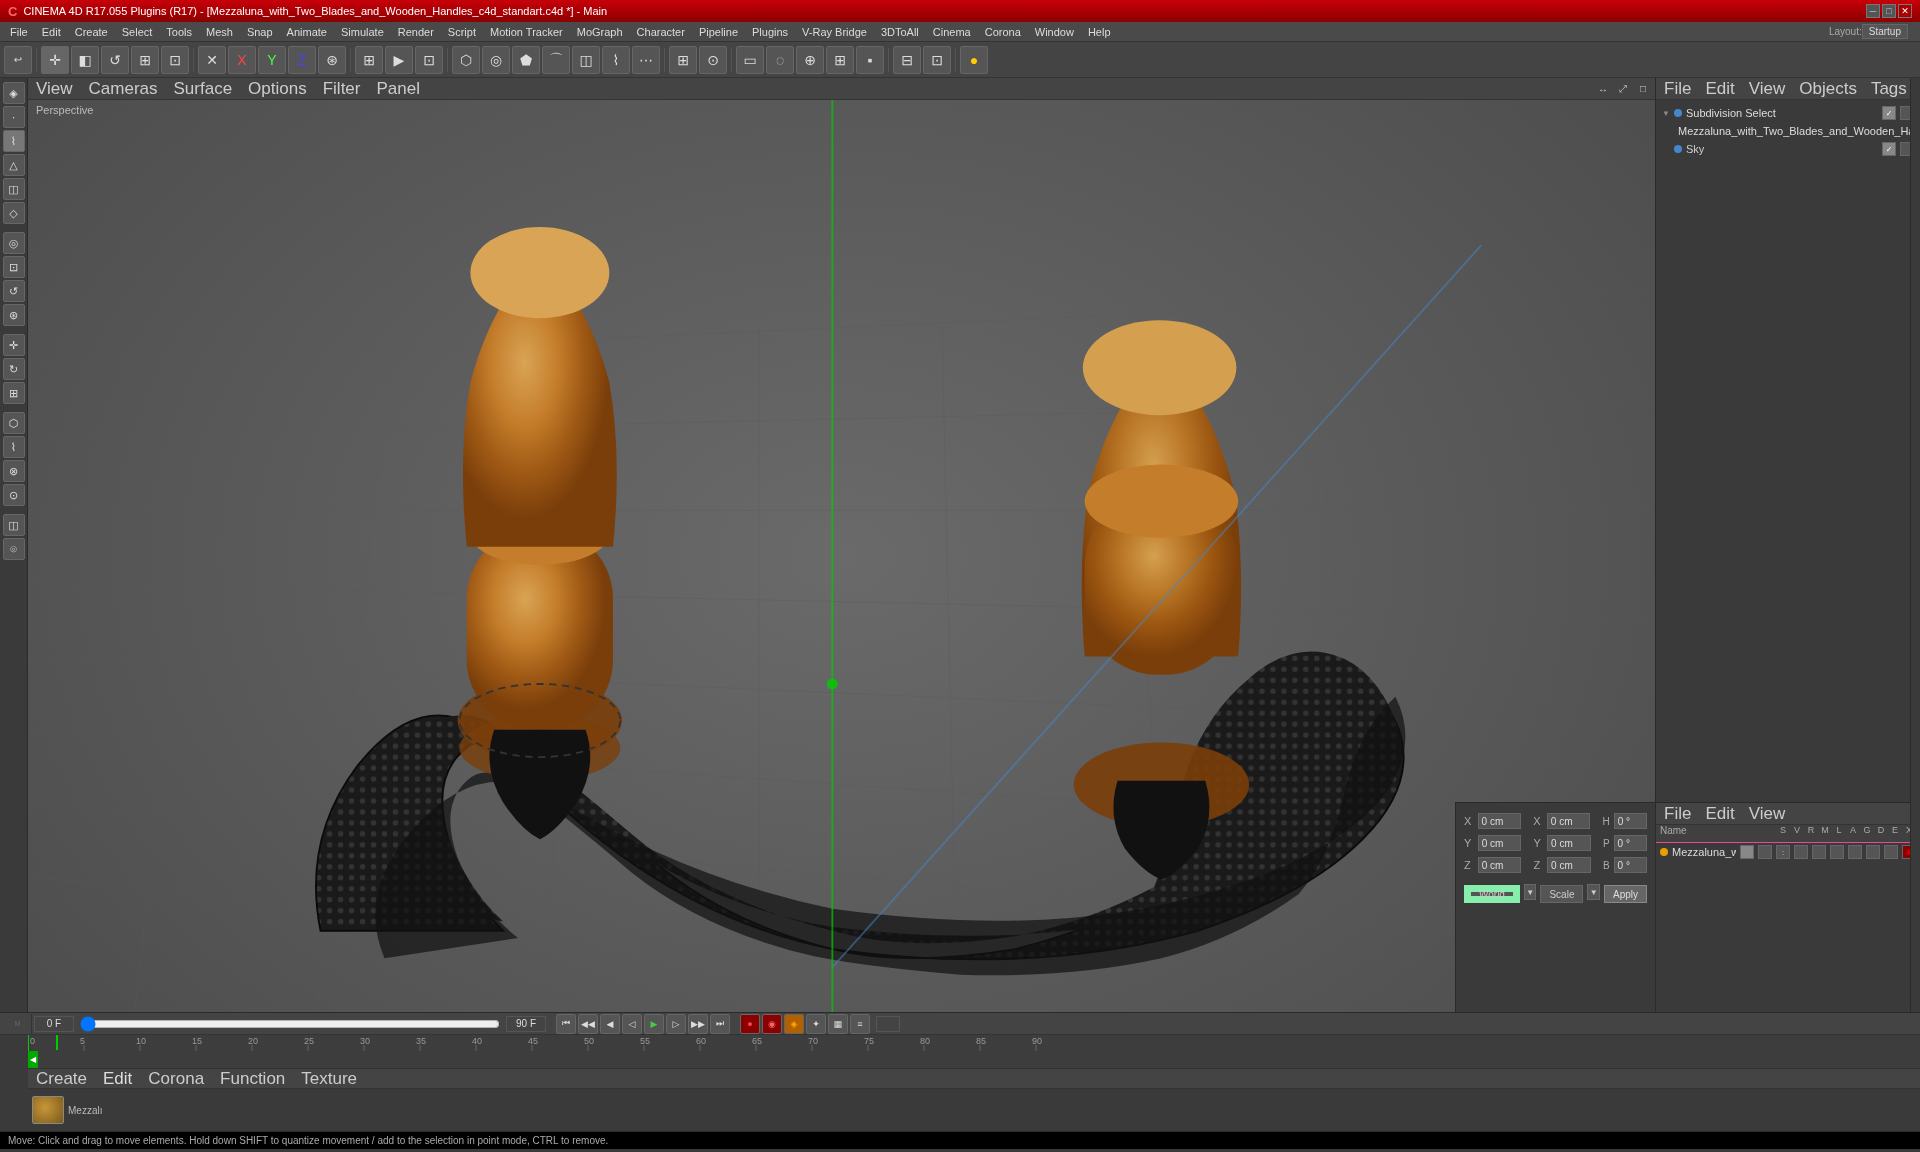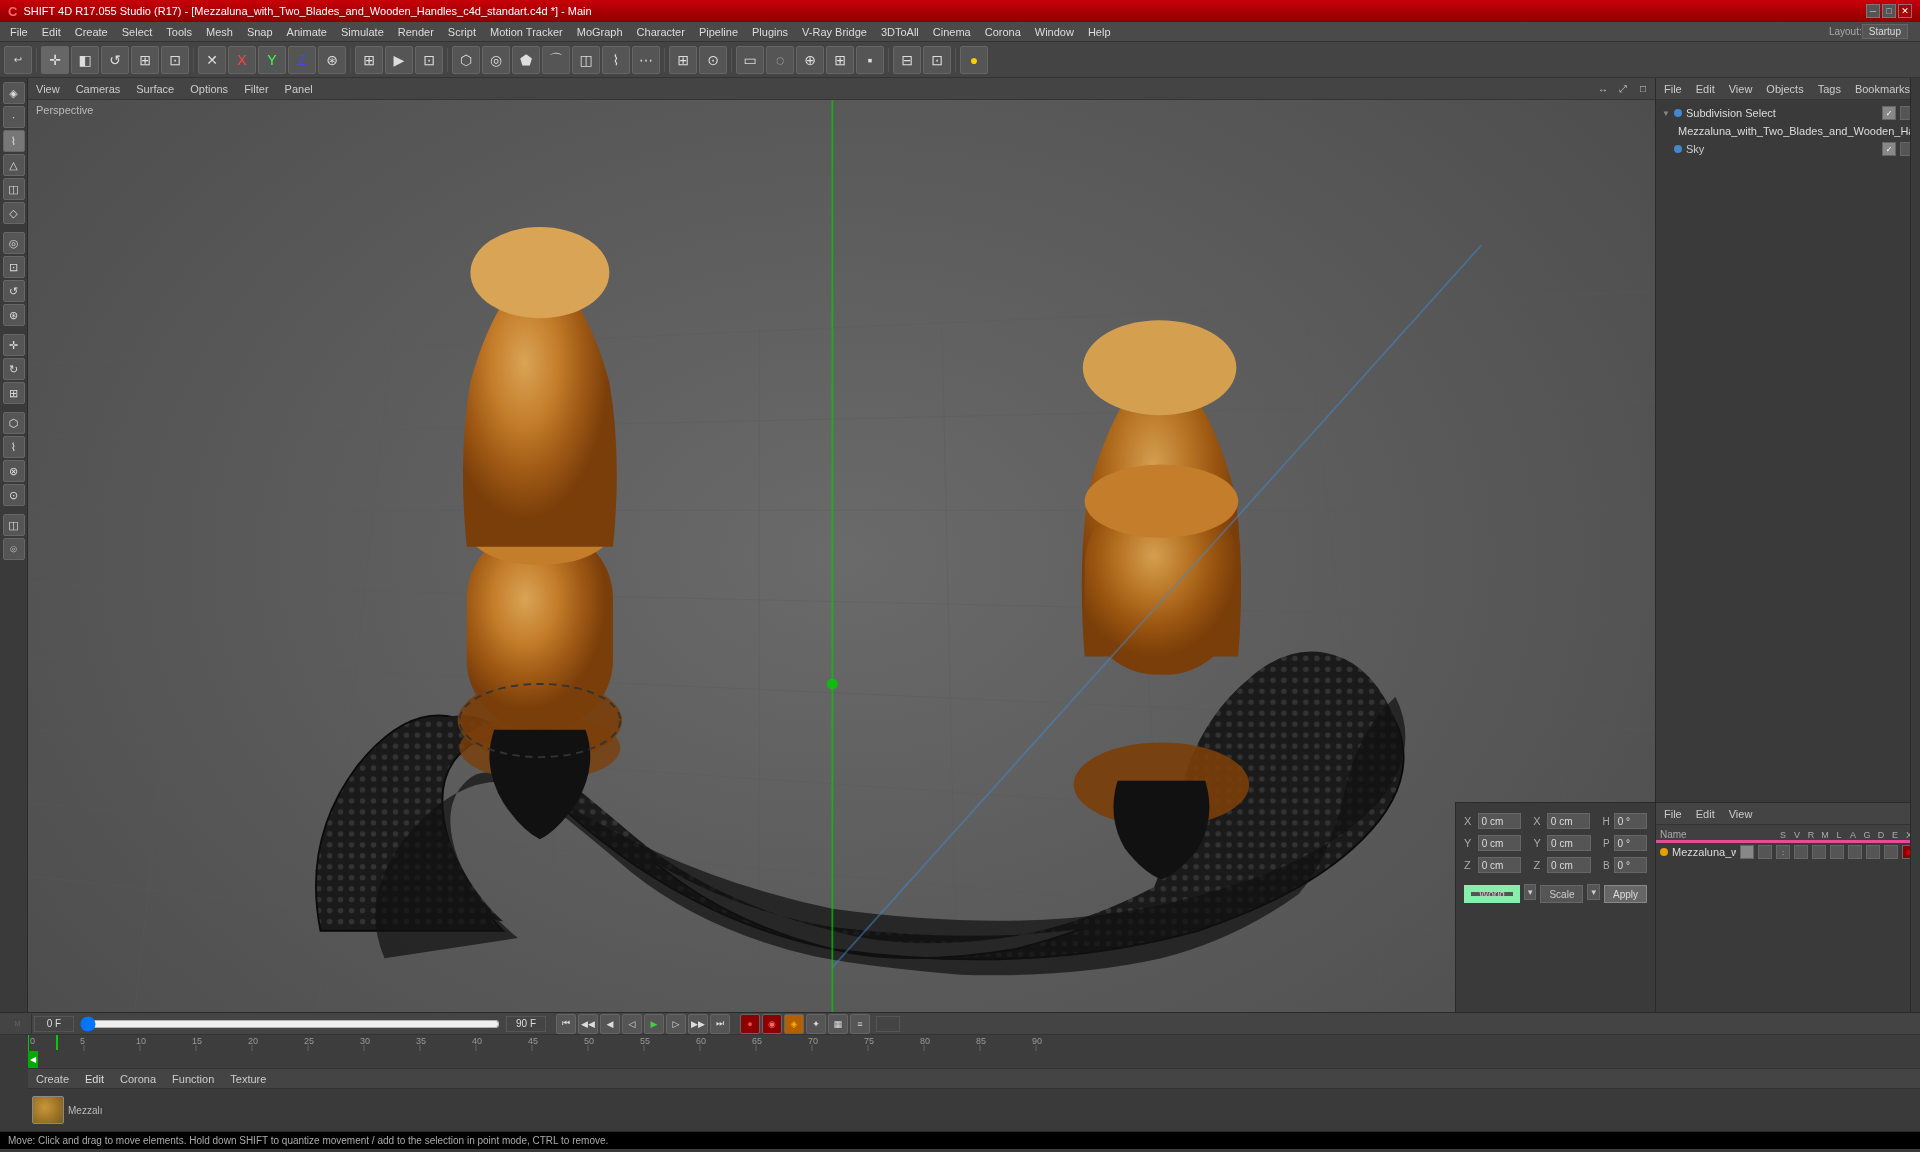--- a/index.html
+++ b/index.html
@@ -161,21 +161,21 @@
       height: 22px;
       background: #444;
       display: flex;
       align-items: center;
       padding: 0 4px;
       gap: 8px;
       border-bottom: 1px solid #333;
     }
     .viewport-menu {
       color: #ccc;
-      font-size: 11px;
+      font-size: 17px;
       cursor: pointer;
       padding: 0 4px;
     }
 
     
     #perspective-label {
       position: absolute;
       top: 26px;
       left: 8px;
       color: #bbb;
@@ -521,21 +521,21 @@
       font-size: 10px;
       color: #aaa;
     }
   </style>
 </head>
 <body>
 
 <div id="title-bar">
   <div id="title-bar-left">
     <span style="font-size:13px; font-weight:bold; color:#ff6666;">C</span>
-    <span style="font-size:11px;">SHIFT 4D R17.055 Studio (R17) - [Mezzaluna_with_Two_Blades_and_Wooden_Handles_c4d_standart.c4d *] - Main</span>
+    <span style="font-size:11px;">CINEMA 4D R17.055 Plugins (R17) - [Mezzaluna_with_Two_Blades_and_Wooden_Handles_c4d_standart.c4d *] - Main</span>
   </div>
   <div id="title-bar-controls">
     <div class="title-btn">─</div>
     <div class="title-btn">□</div>
     <div class="title-btn" style="background:#aa0000; color:white;">✕</div>
   </div>
 </div>
 
 <div id="menu-bar">
   <div class="menu-item">File</div>
@@ -814,21 +814,21 @@
   </div>
 </div>
 
 <div id="attr-manager">
   <div id="attr-toolbar">
     <span class="viewport-menu">File</span>
     <span class="viewport-menu">Edit</span>
     <span class="viewport-menu">View</span>
   </div>
 
-  <div style="display:flex; align-items:flex-end; height:18px; padding:0 4px; border-bottom:3px solid #ec4899; background:#404040;">
+  <div style="display:flex; align-items:flex-start; height:18px; padding:0 4px; border-bottom:1px solid #ec4899; background:#404040;">
     <span style="flex:1; font-size:10px; color:#aaa;">Name</span>
     <span style="width:14px; font-size:9px; color:#aaa; text-align:center;">S</span>
     <span style="width:14px; font-size:9px; color:#aaa; text-align:center;">V</span>
     <span style="width:14px; font-size:9px; color:#aaa; text-align:center;">R</span>
     <span style="width:14px; font-size:9px; color:#aaa; text-align:center;">M</span>
     <span style="width:14px; font-size:9px; color:#aaa; text-align:center;">L</span>
     <span style="width:14px; font-size:9px; color:#aaa; text-align:center;">A</span>
     <span style="width:14px; font-size:9px; color:#aaa; text-align:center;">G</span>
     <span style="width:14px; font-size:9px; color:#aaa; text-align:center;">D</span>
     <span style="width:14px; font-size:9px; color:#aaa; text-align:center;">E</span>

